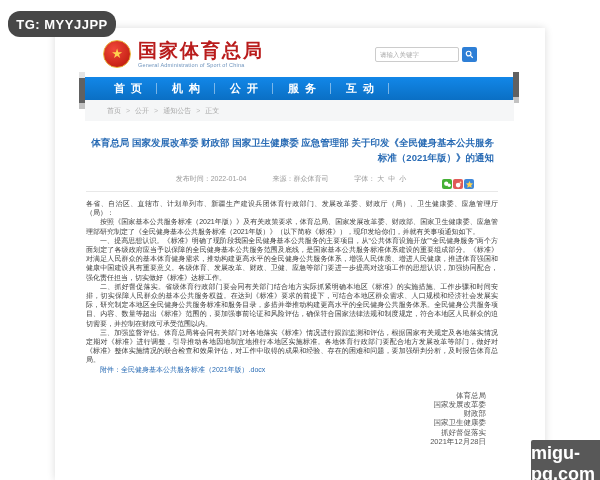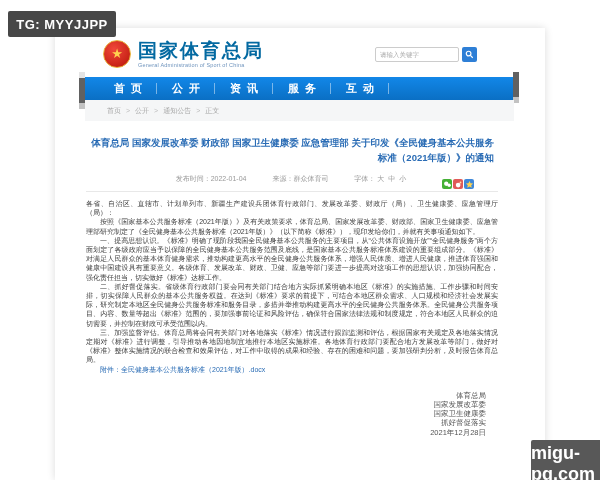--- a/index.html
+++ b/index.html
@@ -1,39 +1,39 @@
 <!DOCTYPE html>
 <html><head>
 <meta charset="utf-8">
 <style>
   html,body{margin:0;padding:0;background:#fff;}
   *{box-sizing:border-box;font-family:"Liberation Sans","DejaVu Sans",sans-serif;}
   .canvas{position:relative;width:600px;height:480px;background:#fff;overflow:hidden;}
 
   
   .wm-tl{position:absolute;left:8px;top:11px;width:108px;height:26px;background:#474747;
-    color:#fff;font-size:13px;font-weight:bold;letter-spacing:.5px;border-radius:2px;
+    color:#fff;font-size:13px;font-weight:bold;letter-spacing:.5px;border-radius:12px;
     display:flex;align-items:center;justify-content:center;z-index:50;}
   .wm-br{position:absolute;left:487px;top:440px;width:105px;height:48px;background:#585858;
     color:#fff;font-size:18px;font-weight:bold;border-radius:2px;
     display:flex;align-items:center;justify-content:center;z-index:50;margin-left:44px;}
 
   
   .card{position:absolute;left:55px;top:28px;width:490px;height:452px;background:#fff;
     box-shadow:0 0 8px rgba(0,0,0,.14);}
 
   
   .hdr{position:absolute;left:0;top:0;width:100%;height:49px;background:#fff;}
   .logo{position:absolute;left:48px;top:12px;display:flex;align-items:center;cursor:pointer;}
   .emblem{width:28px;height:28px;border-radius:50%;
     background:radial-gradient(circle at 38% 32%,#f0483a,#b81408);
     border:1px solid #e8b23a;display:flex;align-items:center;justify-content:center;}
   .emblem .star{color:#ffd34f;font-size:13px;line-height:1;margin-top:-1px;}
   .logo-txt{margin-left:7px;}
-  .logo-cn{color:#0369a1;font-size:19px;font-weight:bold;letter-spacing:2px;line-height:20px;white-space:nowrap;}
+  .logo-cn{color:#b91c1c;font-size:19px;font-weight:bold;letter-spacing:2px;line-height:20px;white-space:nowrap;}
   .logo-en{color:#6f94bd;font-size:5.5px;letter-spacing:.2px;margin-top:1px;white-space:nowrap;}
   .search{position:absolute;left:320px;top:19px;display:flex;align-items:center;}
   .search-in{width:84px;height:15px;border:1px solid #ccc;border-radius:2px;font-size:6.5px;
     padding:0 4px;color:#333;outline:none;}
   .search-in::placeholder{color:#aaa;}
   .search-btn{width:15px;height:15px;margin-left:3px;background:#2e7fd6;border:none;border-radius:2px;
     display:flex;align-items:center;justify-content:center;cursor:pointer;padding:0;}
 
   
   .nav{position:absolute;left:30px;top:49px;width:429px;height:23px;
@@ -98,22 +98,22 @@
           <svg width="9" height="9" viewBox="0 0 10 10">
             <circle cx="4" cy="4" r="2.6" fill="none" stroke="#fff" stroke-width="1.3"></circle>
             <line x1="6" y1="6" x2="8.6" y2="8.6" stroke="#fff" stroke-width="1.3"></line>
           </svg>
         </button>
       </div>
     </div>
 
     <div class="nav" id="nav">
         <div class="nav-item">首页</div>
+        <div class="nav-item">机构</div>
         <div class="nav-item">公开</div>
-        <div class="nav-item">资讯</div>
         <div class="nav-item">服务</div>
         <div class="nav-item">互动</div>
       </div>
 
     <div class="sb sb-l">
         <i class="s1"></i>
         <i class="s2"></i>
         <i class="s3"></i>
       </div>
     <div class="sb sb-r">
@@ -167,20 +167,21 @@
           <p>按照《国家基本公共服务标准（2021年版）》及有关政策要求，体育总局、国家发展改革委、财政部、国家卫生健康委、应急管理部研究制定了《全民健身基本公共服务标准（2021年版）》（以下简称《标准》），现印发给你们，并就有关事项通知如下。</p>
           <p>一、提高思想认识。《标准》明确了现阶段我国全民健身基本公共服务的主要项目，从“公共体育设施开放”“全民健身服务”两个方面划定了各级政府应当予以保障的全民健身基本公共服务范围及底线，是国家基本公共服务标准体系建设的重要组成部分。《标准》对满足人民群众的基本体育健身需求，推动构建更高水平的全民健身公共服务体系，增强人民体质、增进人民健康，推进体育强国和健康中国建设具有重要意义。各级体育、发展改革、财政、卫健、应急等部门要进一步提高对这项工作的思想认识，加强协同配合，强化责任担当，切实做好《标准》达标工作。</p>
           <p>二、抓好督促落实。省级体育行政部门要会同有关部门结合地方实际抓紧明确本地区《标准》的实施措施、工作步骤和时间安排，切实保障人民群众的基本公共服务权益。在达到《标准》要求的前提下，可结合本地区群众需求、人口规模和经济社会发展实际，研究制定本地区全民健身公共服务标准和服务目录，多措并举推动构建更高水平的全民健身公共服务体系。全民健身公共服务项目、内容、数量等超出《标准》范围的，要加强事前论证和风险评估，确保符合国家法律法规和制度规定，符合本地区人民群众的迫切需要，并控制在财政可承受范围以内。</p>
           <p>三、加强监督评估。体育总局将会同有关部门对各地落实《标准》情况进行跟踪监测和评估，根据国家有关规定及各地落实情况定期对《标准》进行调整，引导推动各地因地制宜地推行本地区实施标准。各地体育行政部门要配合地方发展改革等部门，做好对《标准》整体实施情况的联合检查和效果评估，对工作中取得的成果和经验、存在的困难和问题，要加强研判分析，及时报告体育总局。</p>
           <p class="attach">附件：全民健身基本公共服务标准（2021年版）.docx</p>
         </div>
 
       <div class="sig" id="sig">
           <div class="sig-line">体育总局</div>
           <div class="sig-line">国家发展改革委</div>
+          <div class="sig-line">财政部</div>
           <div class="sig-line">国家卫生健康委</div>
           <div class="sig-line">抓好督促落实</div>
           <div class="sig-line">2021年12月28日</div>
         </div>
     </div>
 
   </div>
 
   <div class="wm-br">migu-pg.com</div>
 

